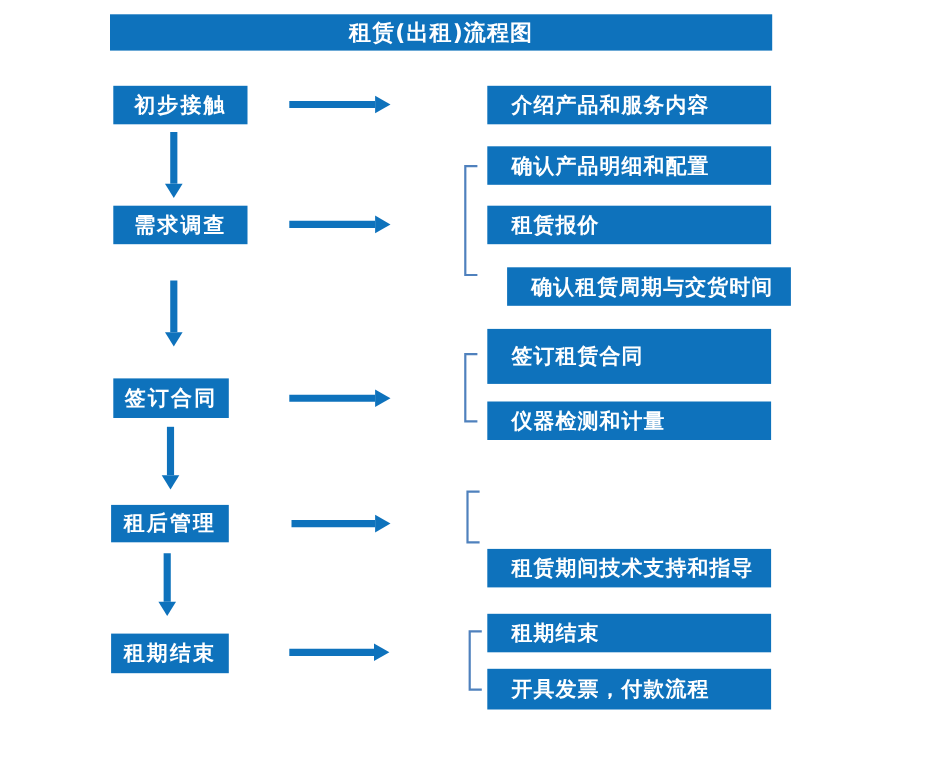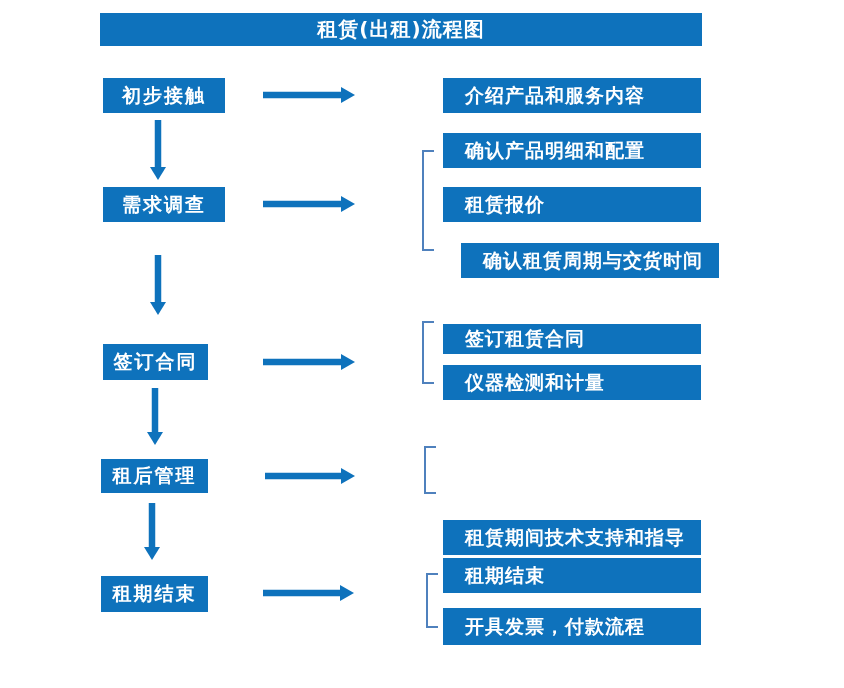--- a/index.html
+++ b/index.html
@@ -79,23 +79,23 @@
   <div class="stage-box" style="left:103px;top:78px;width:122px;height:35px;">初步接触</div>
   <div class="stage-box" style="left:103px;top:187px;width:122px;height:35px;">需求调查</div>
   <div class="stage-box" style="left:103px;top:344px;width:105px;height:36px;">签订合同</div>
   <div class="stage-box" style="left:101px;top:459px;width:107px;height:34px;">租后管理</div>
   <div class="stage-box" style="left:101px;top:576px;width:107px;height:36px;">租期结束</div>
 
   <div class="output-box" style="top:78px;height:35px;">介绍产品和服务内容</div>
   <div class="output-box" style="top:133px;height:35px;text-align:center;">确认产品明细和配置</div>
   <div class="output-box" style="top:187px;height:35px;">租赁报价</div>
   <div class="output-box" style="top:243px;height:35px;margin-left:18px;">确认租赁周期与交货时间</div>
-  <div class="output-box" style="top:324px;height:30px;">签订租赁合同</div>
+  <div class="output-box" style="top:299px;height:50px;">签订租赁合同</div>
   <div class="output-box" style="top:365px;height:35px;">仪器检测和计量</div>
-  <div class="output-box" style="top:520px;height:35px;">租赁期间技术支持和指导</div>
+  <div class="output-box" style="top:499px;height:35px;">租赁期间技术支持和指导</div>
   <div class="output-box" style="top:558px;height:35px;">租期结束</div>
   <div class="output-box" style="top:608px;height:37px;">开具发票，付款流程</div>
 
   <svg class="overlay" width="844" height="688" viewBox="0 0 844 688">
 
     <g>
       <line class="arrow-shaft" x1="263" y1="95" x2="341" y2="95"></line>
       <polygon class="arrow-head" points="341,87 355,95 341,103"></polygon>
     </g>
     <g>

